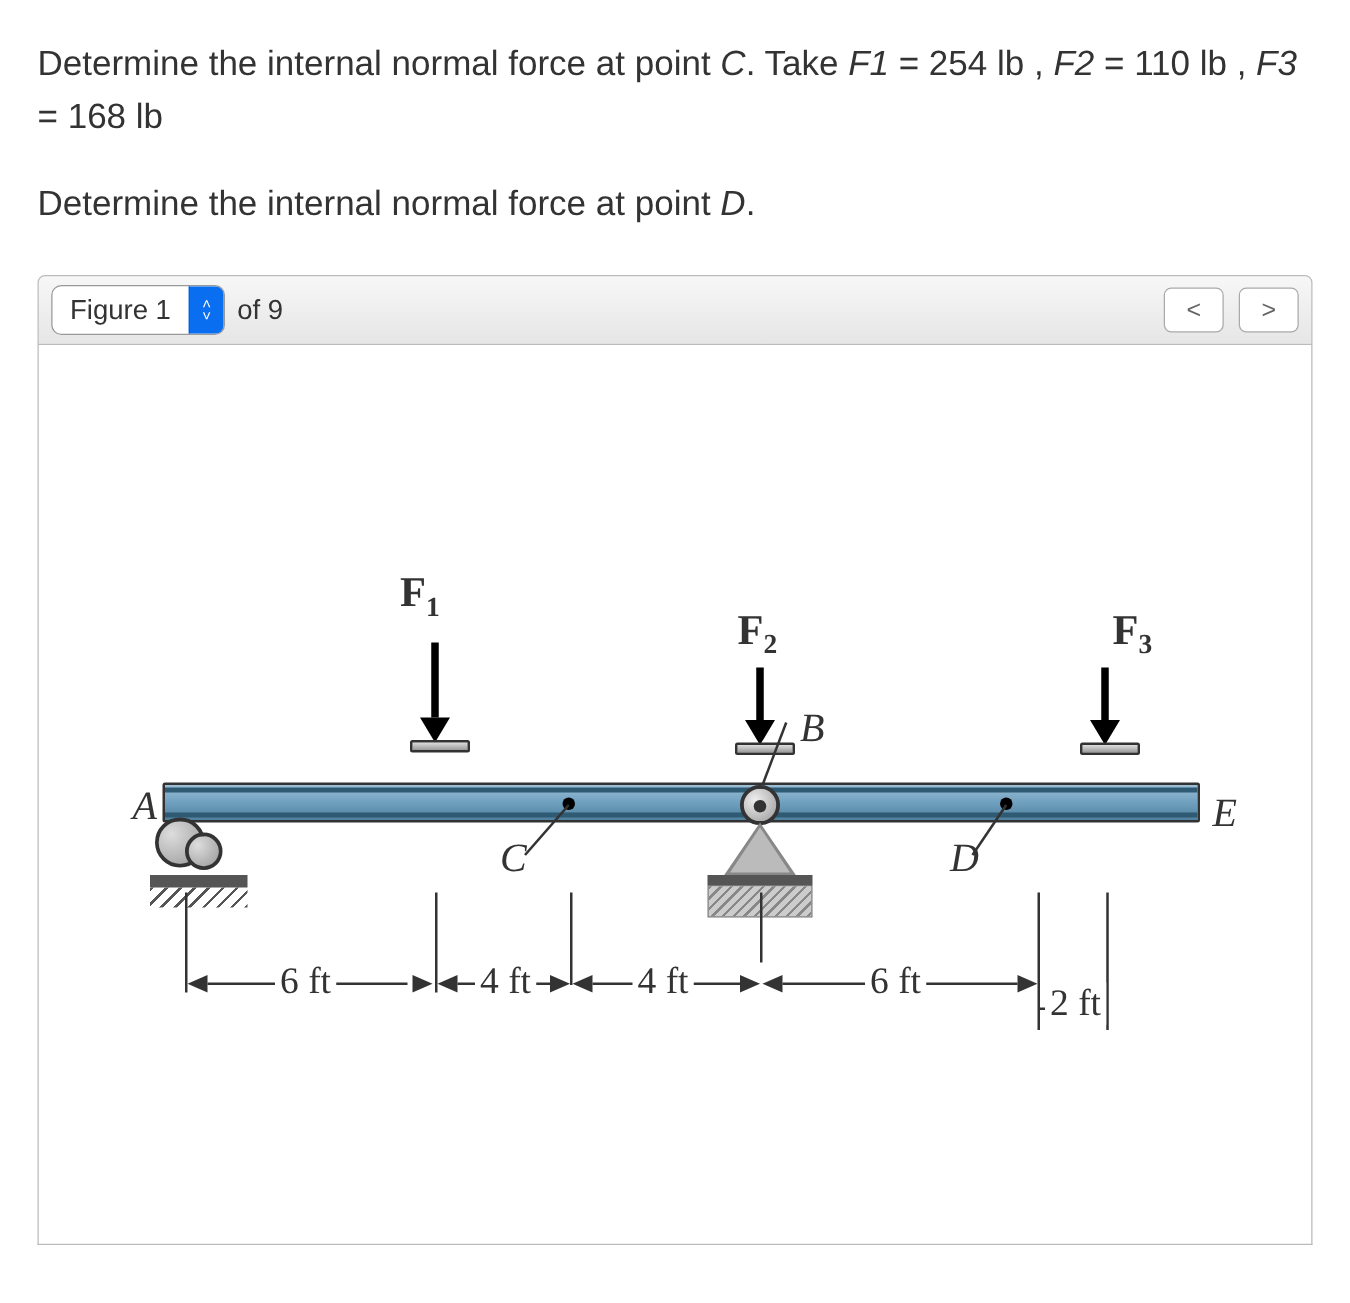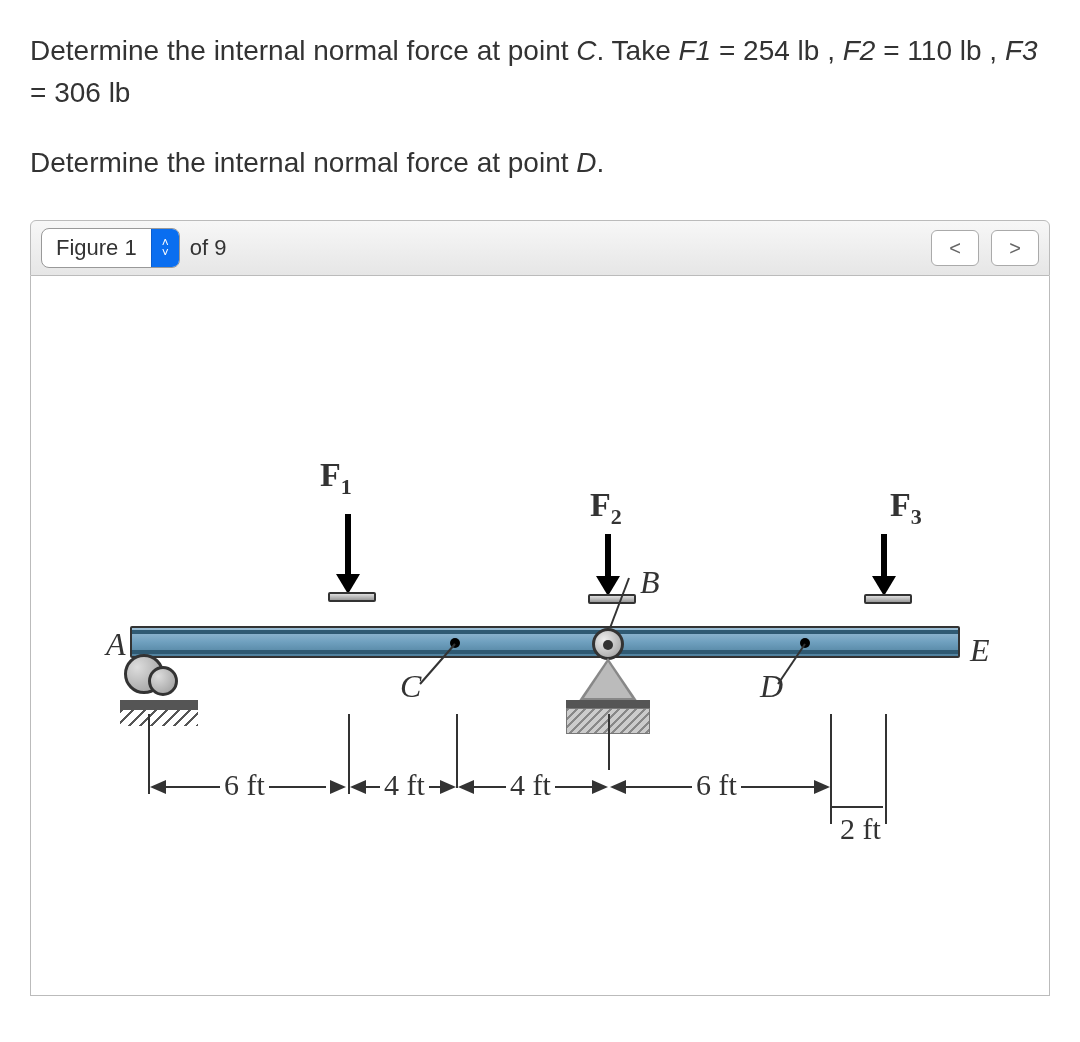--- a/index.html
+++ b/index.html
@@ -186,21 +186,21 @@
   .dim-text {
     position:absolute; top:472px;
     font-family: "Times New Roman", serif;
     font-size: 30px; background:#fff; padding:0 4px;
   }
 </style>
 </head>
 <body>
 
 <div class="problem-text">
-  <span>Determine the internal normal force at point </span><span class="italic">C</span><span>. Take </span><span class="italic">F1</span><span> = 254 lb , </span><span class="italic">F2</span><span> = 110 lb , </span><span class="italic">F3</span><span> = 306 lb</span>
+  <span>Determine the internal normal force at point </span><span class="italic">C</span><span>. Take </span><span class="italic">F1</span><span> = 254 lb , </span><span class="italic">F2</span><span> = 110 lb , </span><span class="italic">F3</span><span> = 168 lb</span>
 </div>
 
 <div class="problem-text">
   <span>Determine the internal normal force at point </span><span class="italic">D</span><span>.</span>
 </div>
 
 <div class="figure-header">
   <div class="fig-left">
     <div class="fig-selector">
       <span class="fig-label">Figure 1</span>
@@ -305,16 +305,16 @@
     <div class="dim-line" style="left:394px; width:118px;"></div>
     <div class="dim-arrow-r" style="left:512px;"></div>
     <div class="dim-text" style="left:426px;">4 ft</div>
 
     <div class="dim-arrow-l" style="left:530px;"></div>
     <div class="dim-line" style="left:546px; width:188px;"></div>
     <div class="dim-arrow-r" style="left:734px;"></div>
     <div class="dim-text" style="left:612px;">6 ft</div>
 
     <div class="dim-line" style="left:752px; width:51px; top:510px;"></div>
-    <div class="dim-text" style="left:756px; top:516px;">2 ft</div>
+    <div class="dim-text" style="left:756px; top:490px;">2 ft</div>
 
   </div>
 </div>
 
 </body></html>

